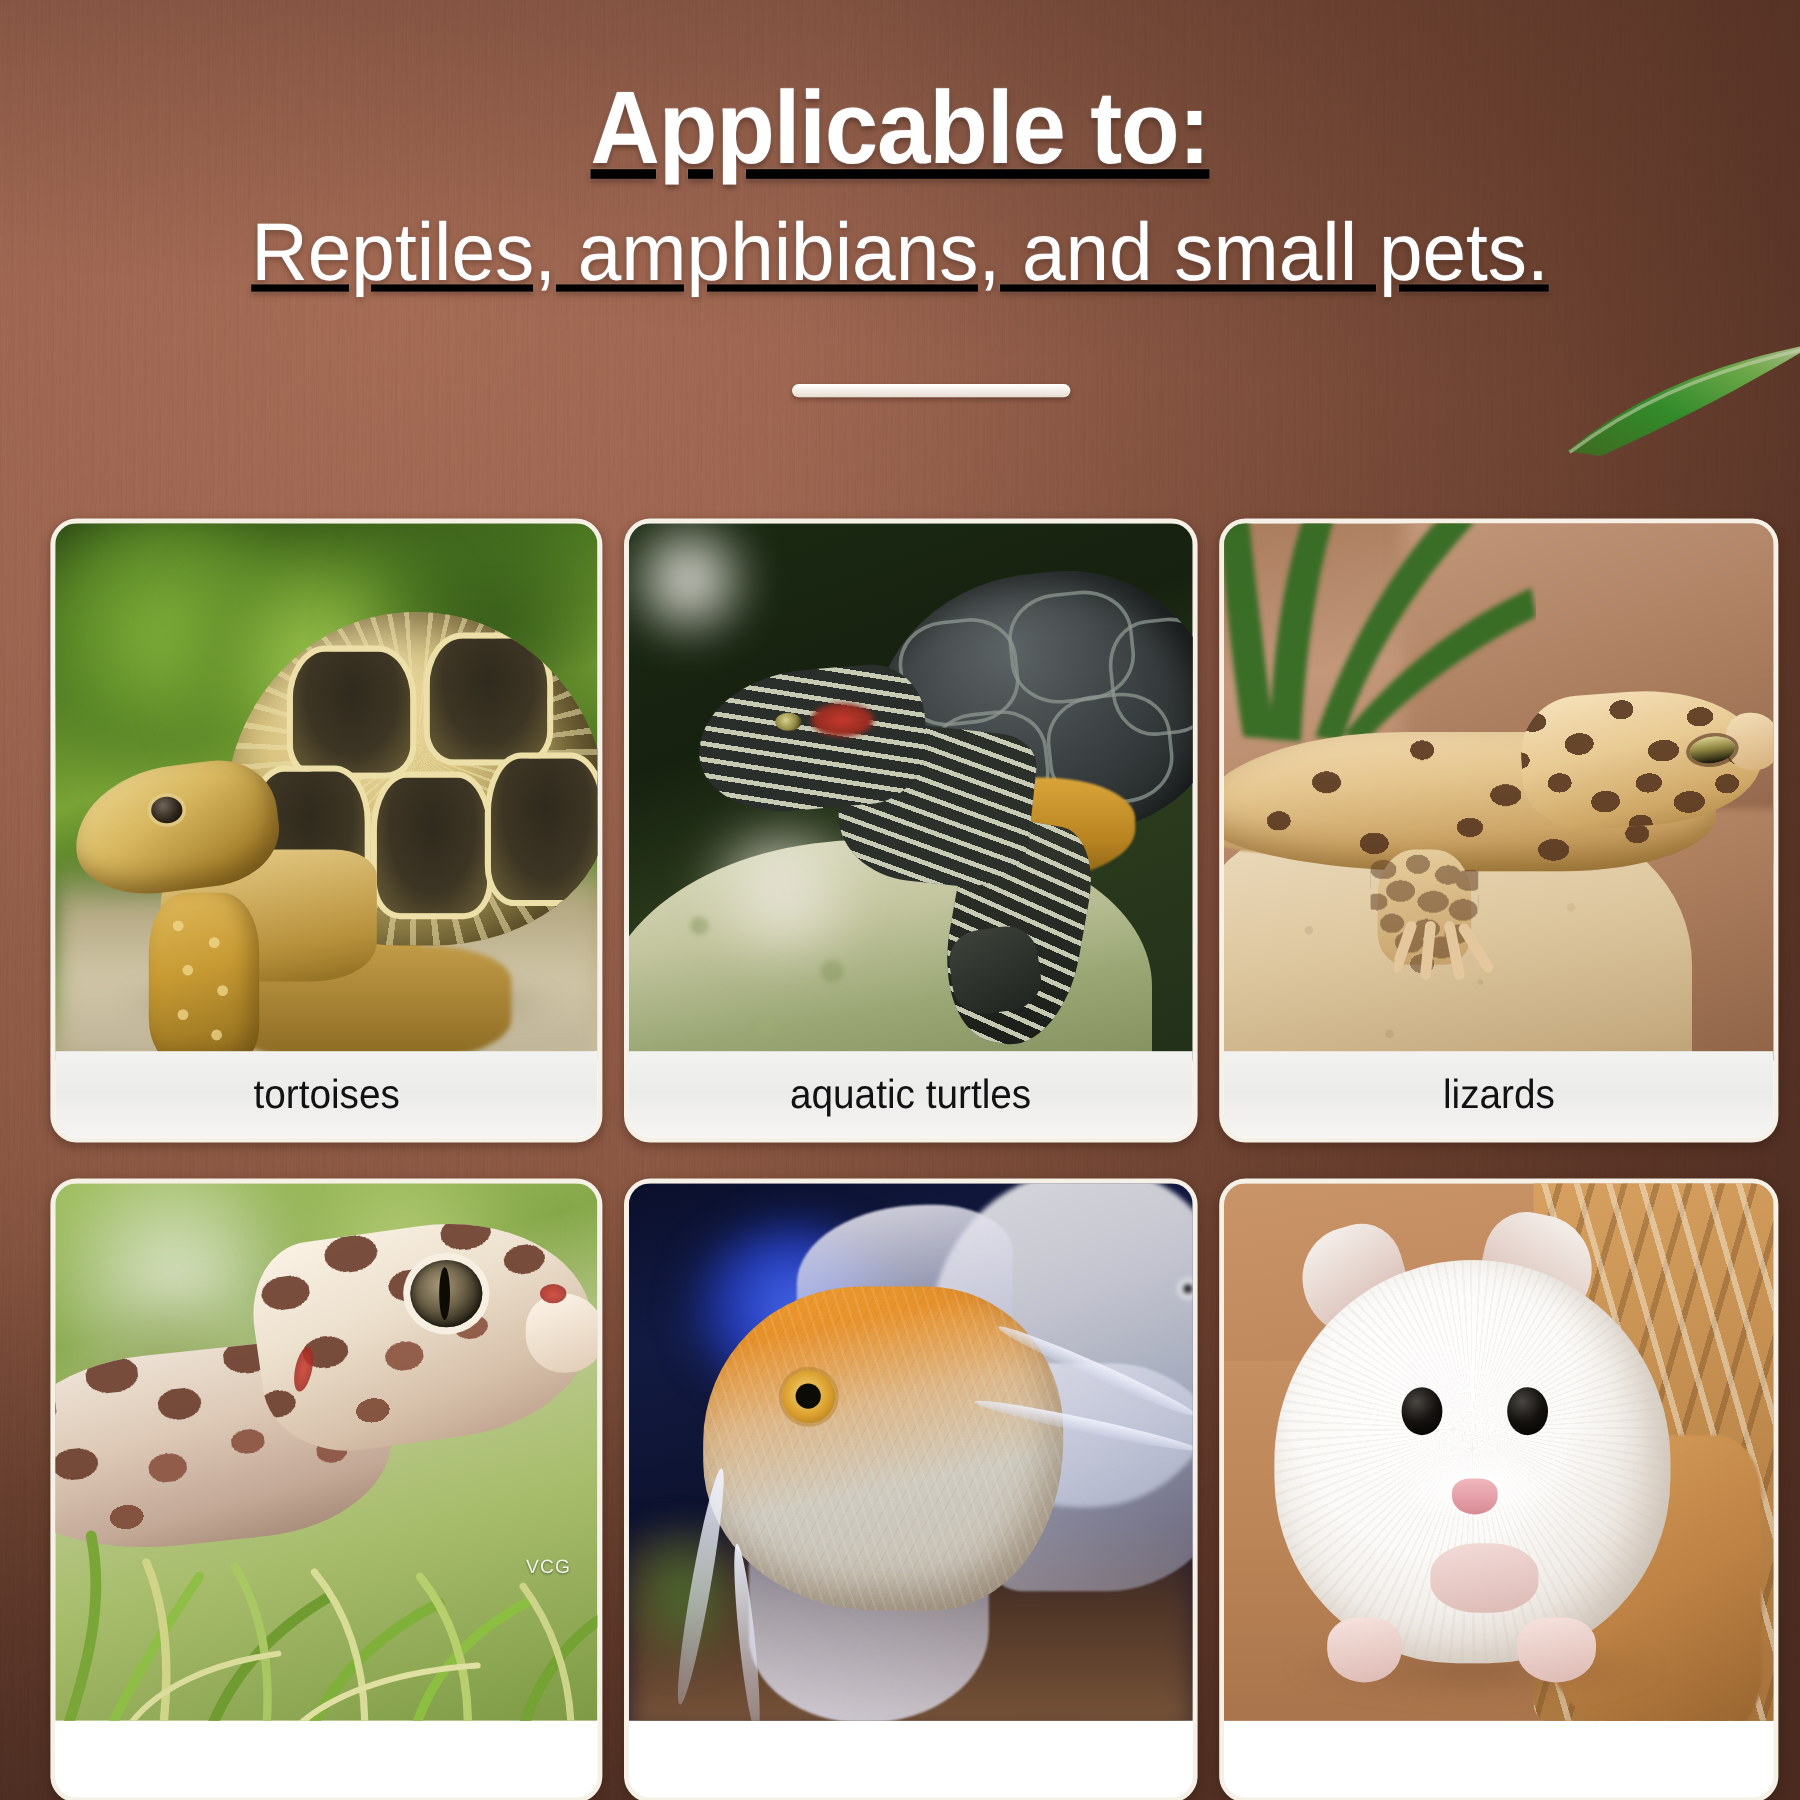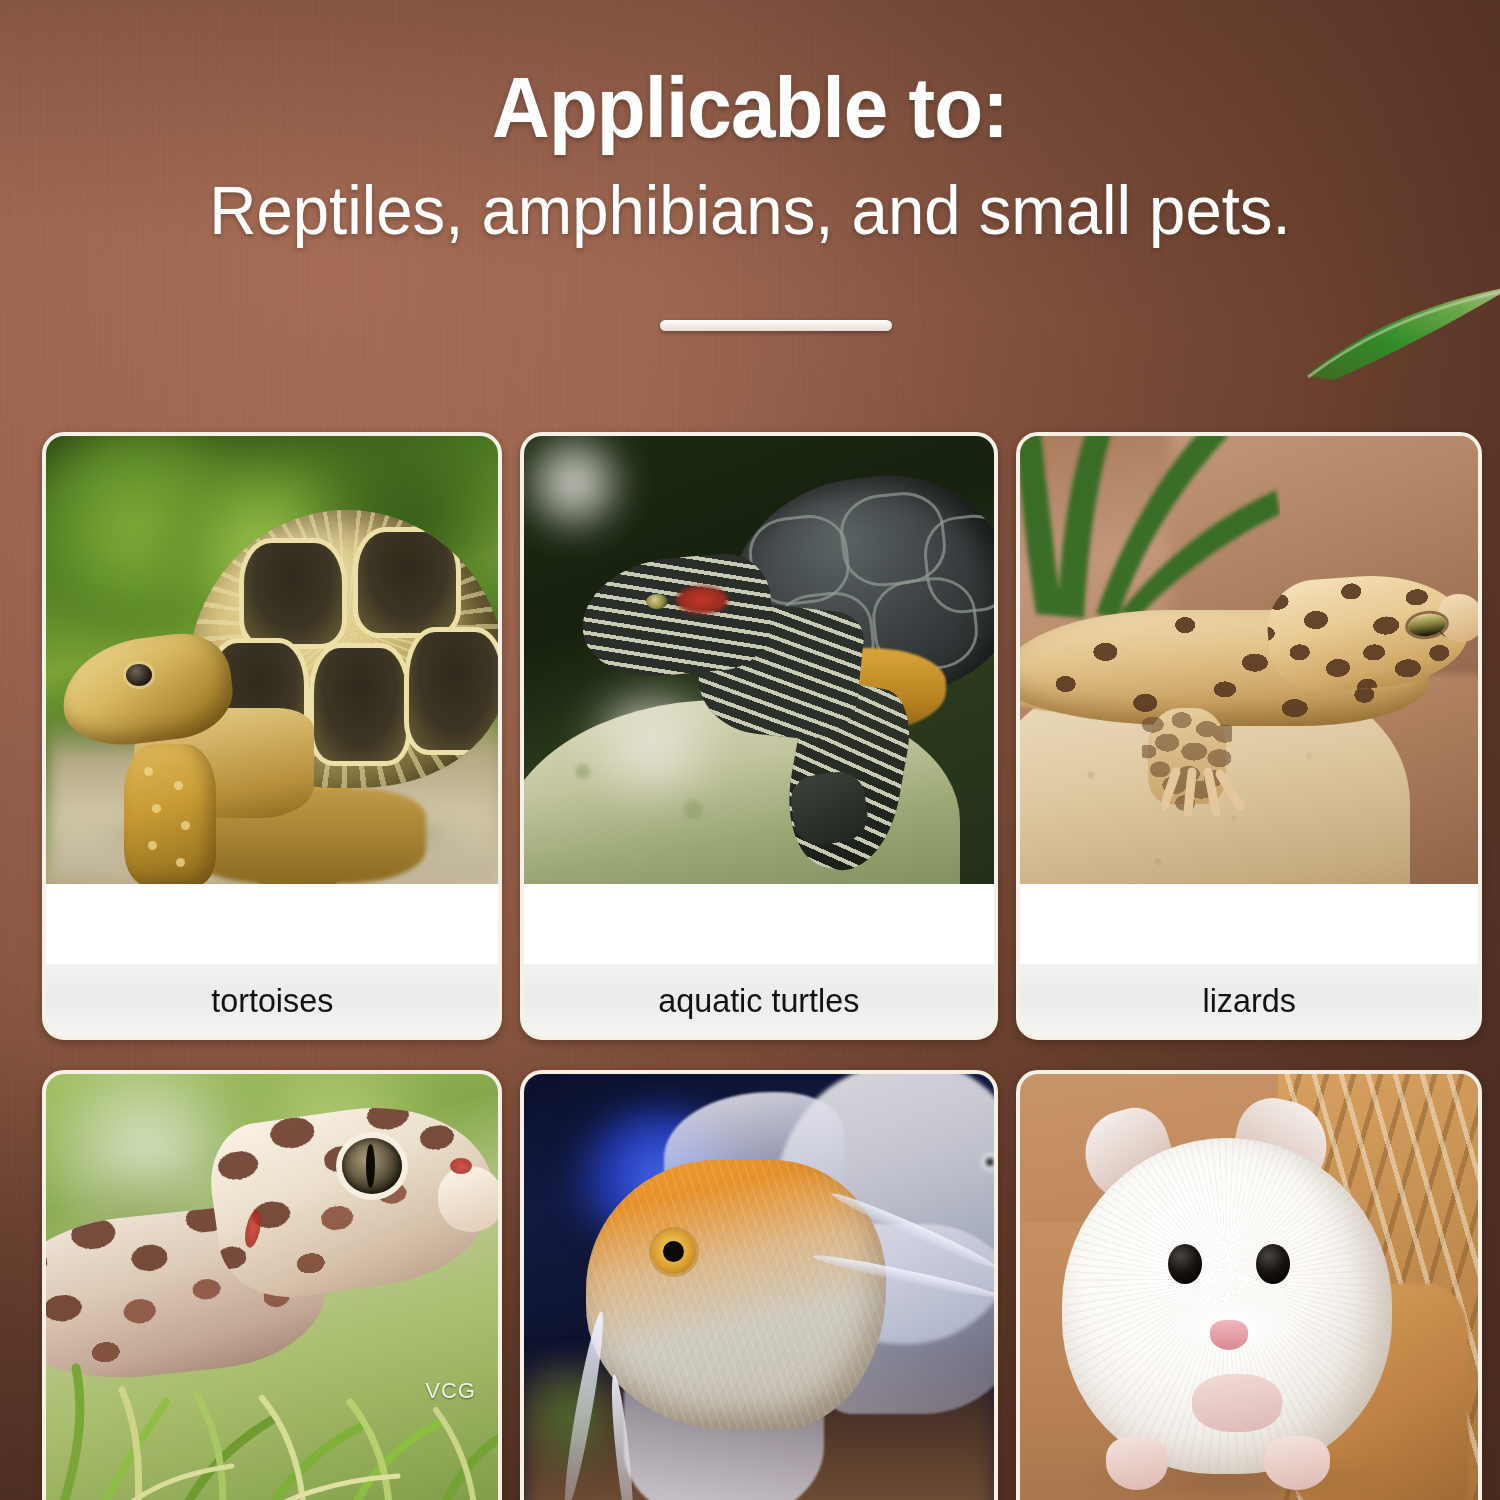--- a/index.html
+++ b/index.html
@@ -78,21 +78,21 @@
 
   
   .leaf {
     position: absolute;
     left: 1300px; top: 280px;
     width: 215px; height: 105px;
     pointer-events: none;
   }
 
   
-  .header { position: absolute; left: 0; top: 0; width: 1500px; }
+  .header { position: absolute; left: 0; top: 0; width: 1500px; text-decoration: underline; }
   .title {
     text-align: center;
     color: #ffffff;
     font-size: 86px;
     font-weight: 700;
     letter-spacing: -1px;
     line-height: 1;
     margin-top: 64px;
     transform: scaleX(0.93);
     text-shadow: 0 2px 5px rgba(40,18,10,.45), 0 0 2px rgba(255,255,255,.35);
@@ -123,21 +123,21 @@
     left: 42px; top: 432px;
     width: 1420px;
     display: grid;
     grid-template-columns: 460px 478px 466px;
     column-gap: 18px;
     row-gap: 30px;
   }
 
   .card {
     position: relative;
-    height: 608px;
+    height: 520px;
     border-radius: 22px;
     background: #ffffff;
     border: 4px solid #f6f1e7;
     overflow: hidden;
     box-shadow: 0 3px 9px rgba(45,22,13,.38);
   }
   .card .photo {
     position: absolute;
     left: 0; top: 0; right: 0;
     height: 448px;
@@ -351,21 +351,21 @@
            background:#0e0b05; }
   .g-snout{ position:absolute; left:392px; top:92px; width:66px; height:66px; border-radius:46% 54% 50% 50%;
            background: linear-gradient(160deg,#fdf6ea,#e0cab4); }
   .g-redmark{ position:absolute; left:404px; top:84px; width:22px; height:16px; border-radius:50%;
            background: radial-gradient(ellipse,#cf3a2e,#8f241c); opacity:.85; }
   .g-redmark2{ position:absolute; left:200px; top:136px; width:14px; height:38px; border-radius:50%;
            background: radial-gradient(ellipse,#cf3a2e,#8f241c); opacity:.85; transform: rotate(12deg); }
   .g-grass { position:absolute; left:0; right:0; bottom:-6px; height:230px; }
   .vcg {
     position:absolute; right:22px; bottom:118px;
-    color:#ffffff; font-size:22px; letter-spacing:1px; opacity:.85;
+    color:#ffffff; font-size:16px; letter-spacing:1px; opacity:.85;
     font-family:"Liberation Sans", sans-serif;
     text-shadow:0 1px 2px rgba(0,0,0,.6);
   }
 
   
   .f-bg { background: linear-gradient(165deg,#0a0f2b 0%, #121a42 24%, #0d1330 48%, #231a2e 74%, #3a2a28 100%); }
   .f-glow { position:absolute; left:42px; top:34px; width:190px; height:140px; border-radius:50%;
             background: radial-gradient(circle,#4a6cf0 0%, #2239b4 45%, rgba(20,30,120,0) 78%); filter: blur(16px); }
   .f-floor { position:absolute; left:0; right:0; bottom:-10px; height:180px;
             background: linear-gradient(180deg, rgba(60,40,30,0) 0%, #4e3527 40%, #6b4a33 80%, #7b573c 100%); filter: blur(10px); }

